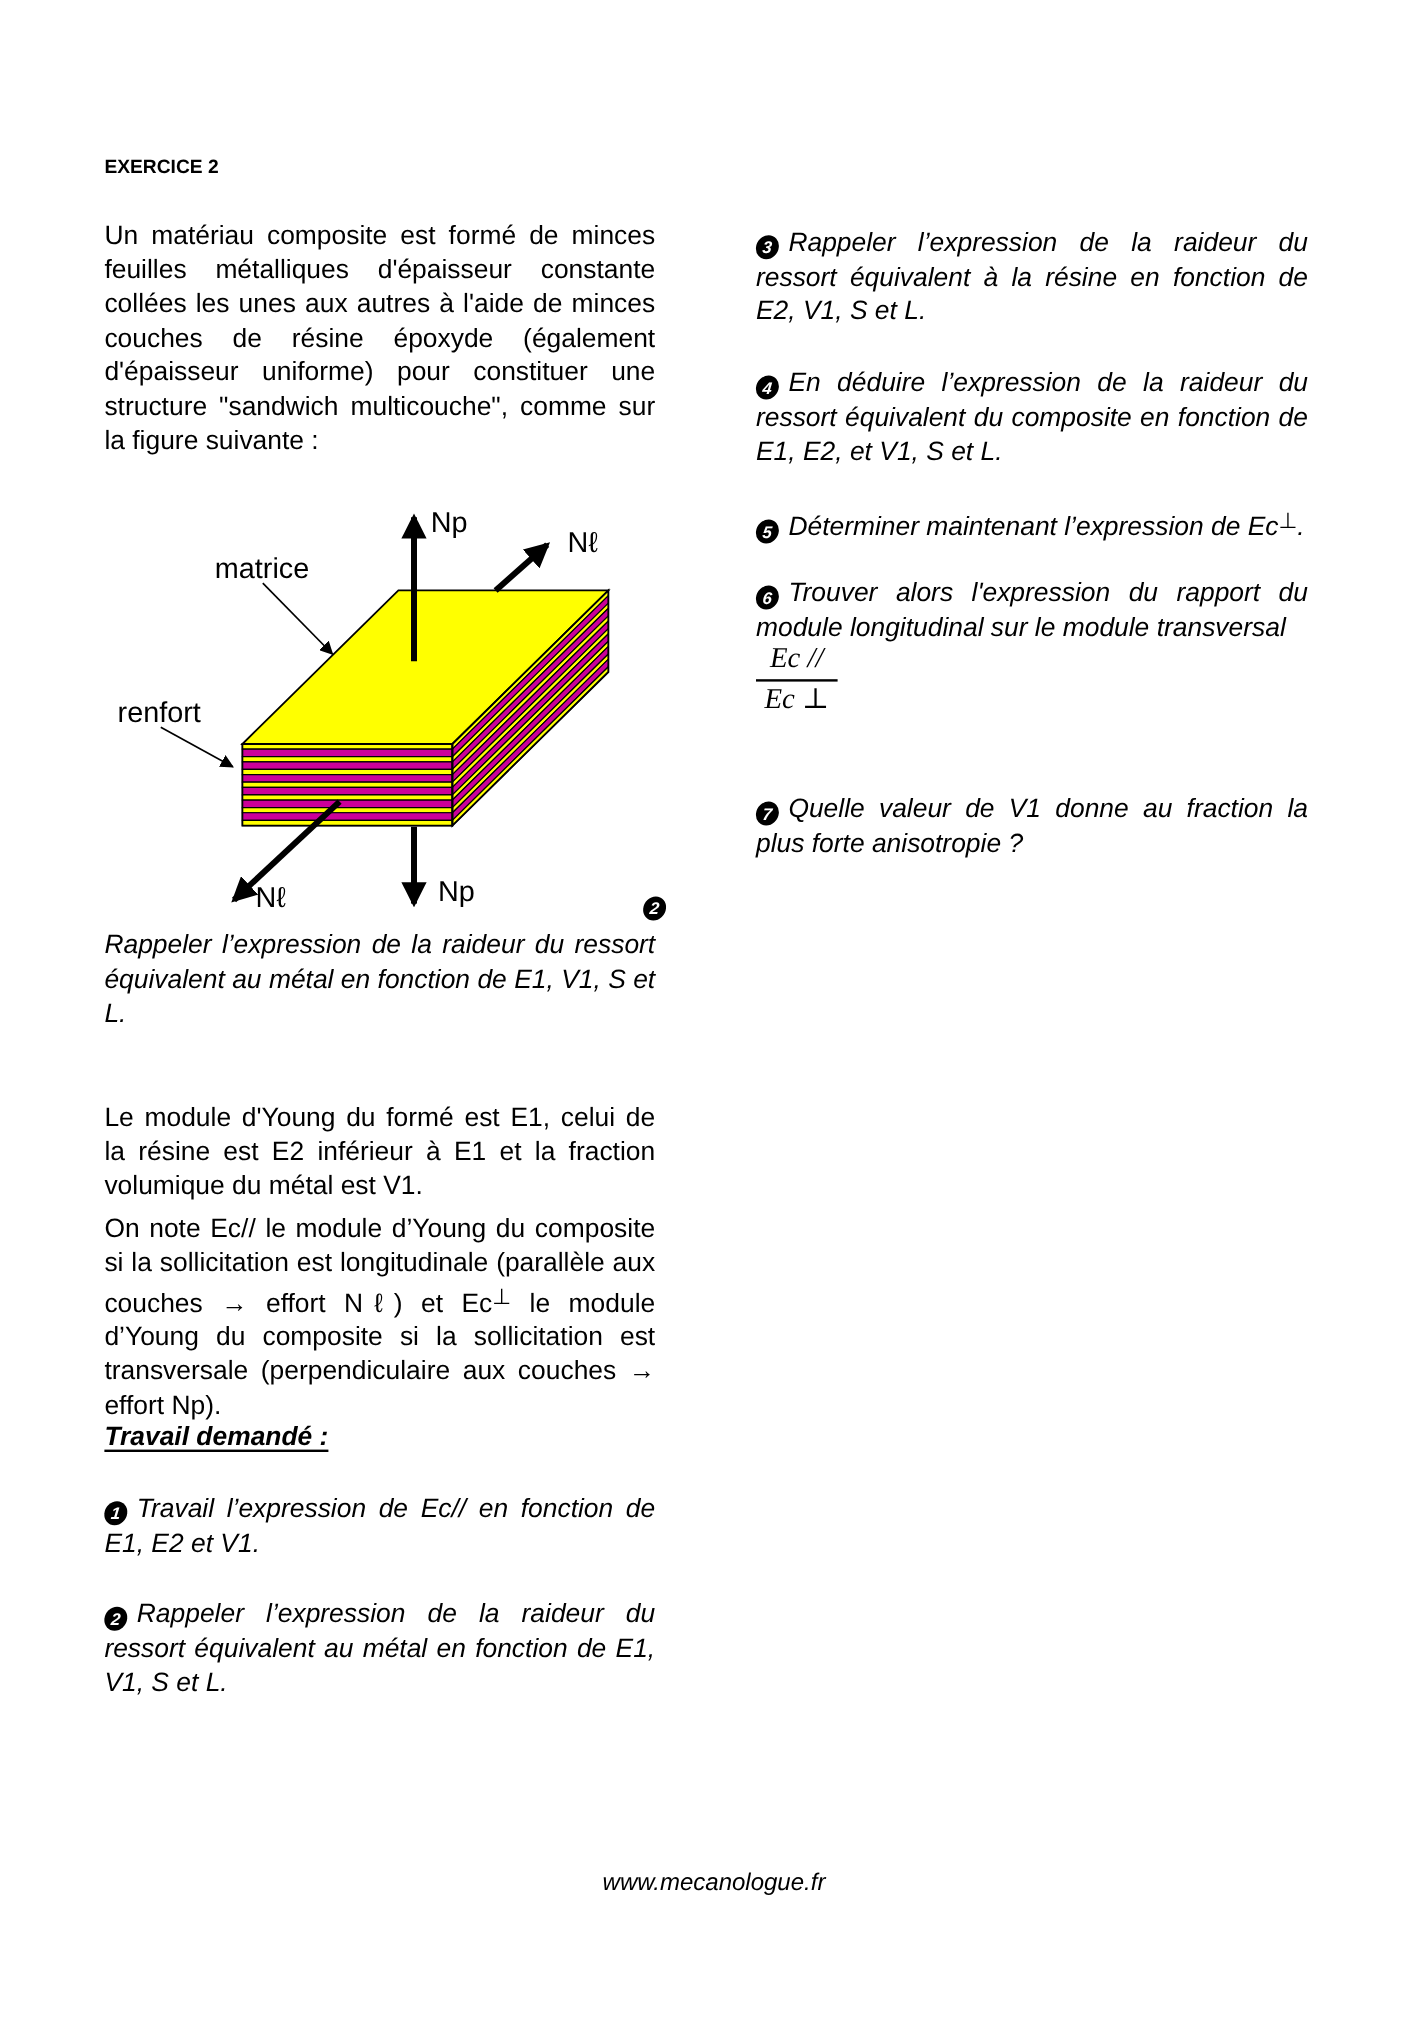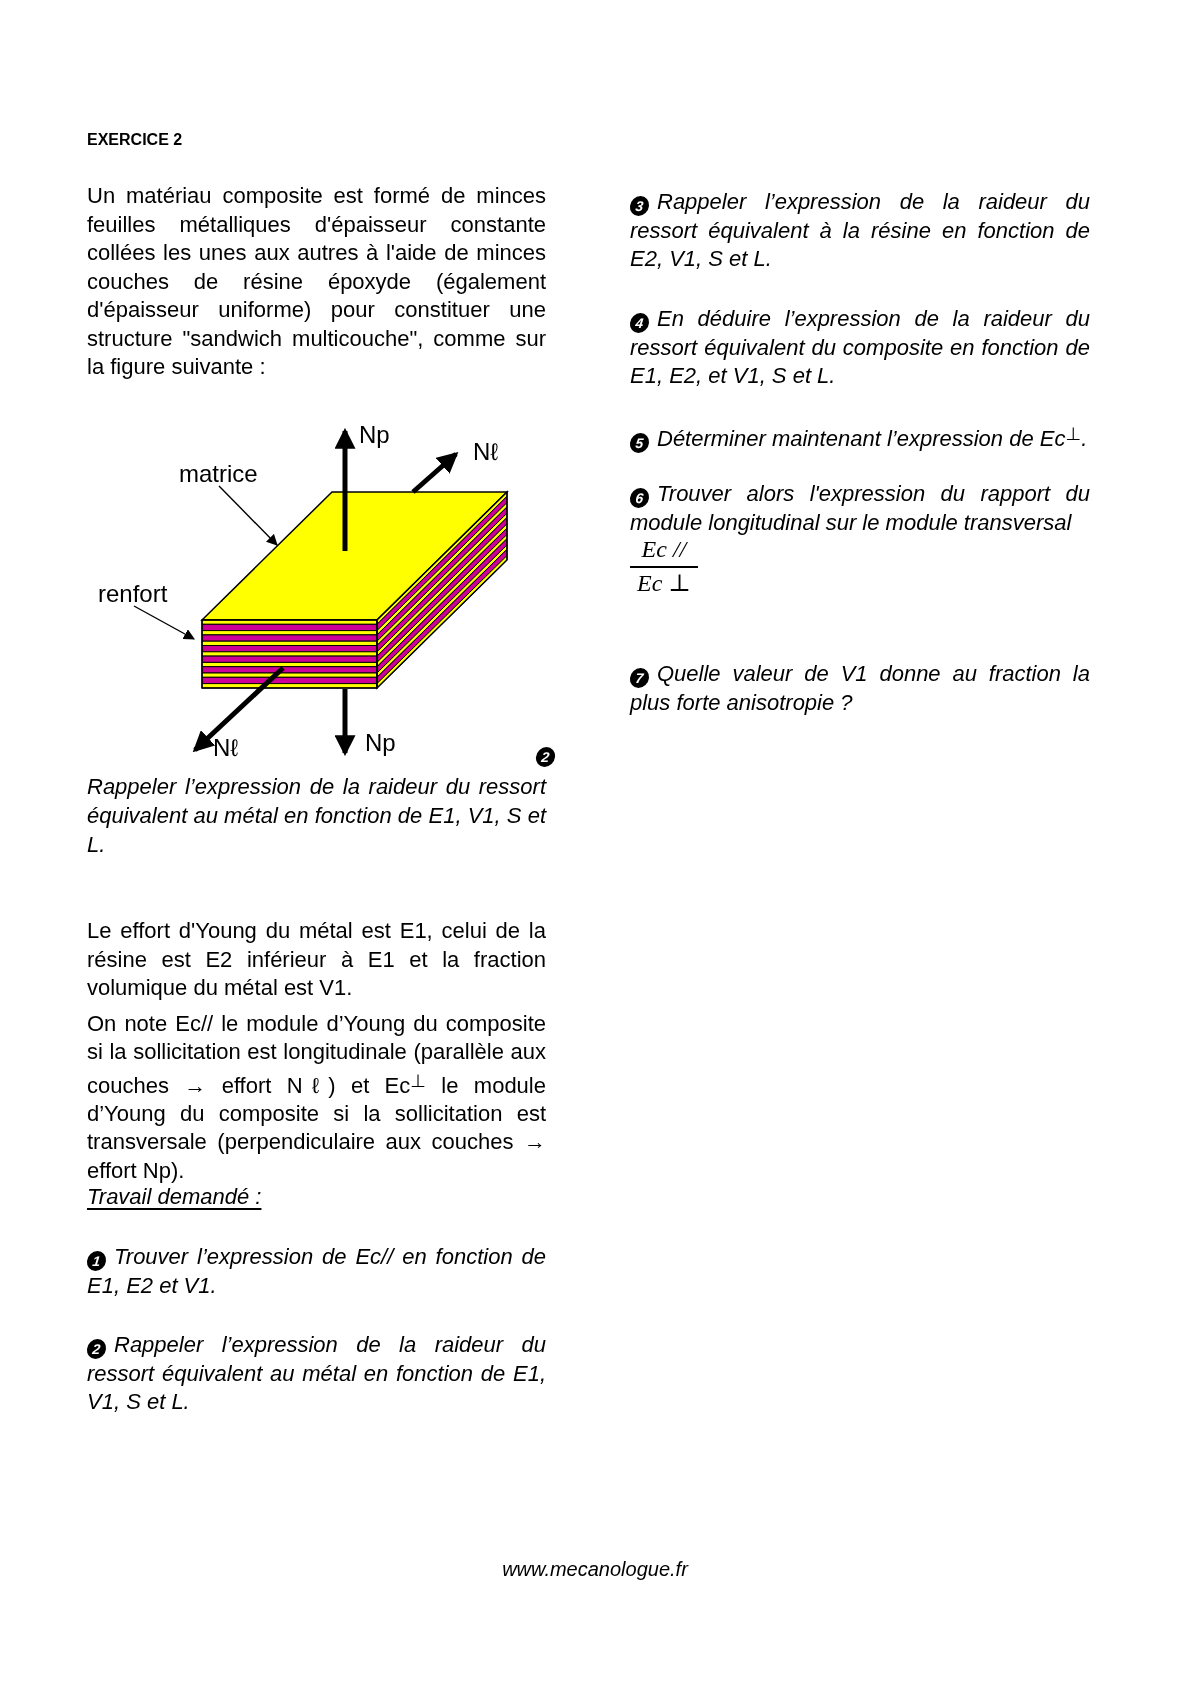--- a/index.html
+++ b/index.html
@@ -109,30 +109,30 @@
   </svg>
 </div>
 
 <span class="abs badge" style="left:536px;top:747px;">2</span>
 
 <div class="abs body-text ital" style="left:87px;top:772px;width:459px;line-height:29px;">
   <p>Rappeler l’expression de la raideur du ressort équivalent au métal en fonction de E1, V1, S et L.</p>
 </div>
 
 <div class="abs body-text" style="left:87px;top:917px;width:459px;line-height:28.5px;">
-  <p>Le effort d'Young du métal est E1, celui de la résine est E2 inférieur à E1 et la fraction volumique du métal est V1.</p>
+  <p>Le module d'Young du formé est E1, celui de la résine est E2 inférieur à E1 et la fraction volumique du métal est V1.</p>
   <p style="margin-top:7px;"><span>On note Ec// le module d’Young du composite si la sollicitation est longitudinale (parallèle aux couches </span><span class="arrow-glyph">→</span><span> effort Nℓ) et Ec</span><span class="sup">⊥</span><span> le module d’Young du composite si la sollicitation  est transversale (perpendiculaire aux couches </span><span class="arrow-glyph">→</span><span> effort Np).</span></p>
 </div>
 
-<div class="abs body-text ital" style="left:87px;top:1183px;width:459px;text-align:left;">
+<div class="abs body-text ital" style="left:87px;top:1183px;width:459px;text-align:left;font-weight:bold;">
   <span class="underl">Travail demandé :</span>
 </div>
 
 <div class="abs body-text ital" style="left:87px;top:1243px;width:459px;">
-  <p><span class="badge">1</span><span class="badge-sp"></span><span>Trouver l’expression de Ec// en fonction de E1, E2 et V1.</span></p>
+  <p><span class="badge">1</span><span class="badge-sp"></span><span>Travail l’expression de Ec// en fonction de E1, E2 et V1.</span></p>
 </div>
 
 <div class="abs body-text ital" style="left:87px;top:1331px;width:459px;">
   <p><span class="badge">2</span><span class="badge-sp"></span><span>Rappeler l’expression de la raideur du ressort équivalent au métal en fonction de E1, V1, S et L.</span></p>
 </div>
 
 <div class="abs body-text ital" style="left:630px;top:188px;width:460px;">
   <p><span class="badge">3</span><span class="badge-sp"></span><span>Rappeler l’expression de la raideur du ressort équivalent à la résine en fonction de E2, V1, S et L.</span></p>
 </div>
 

